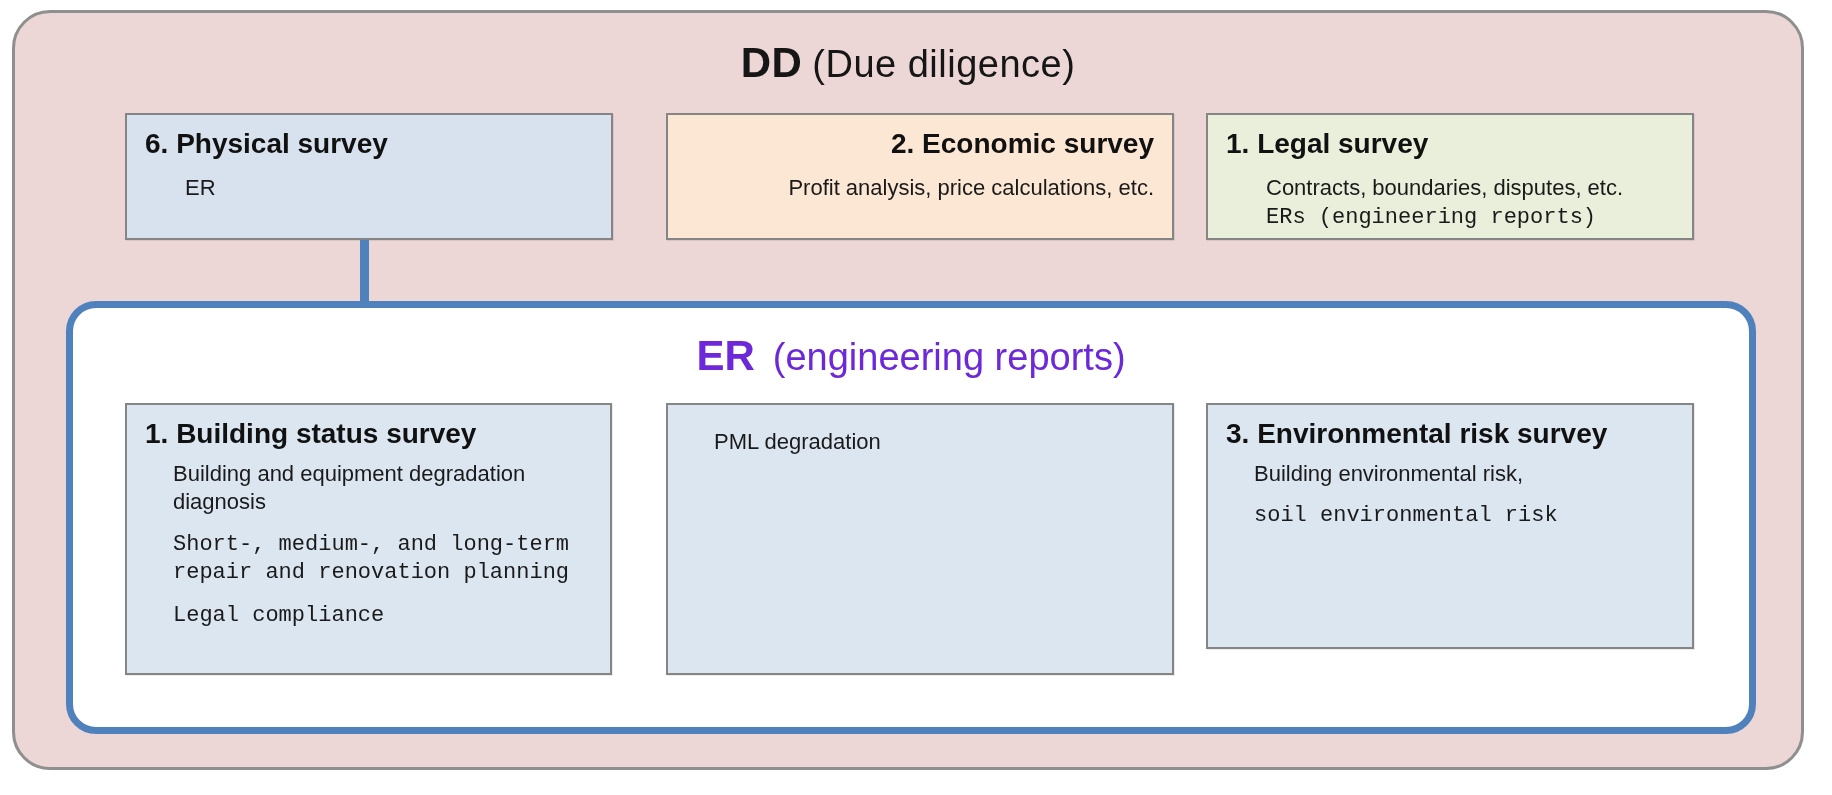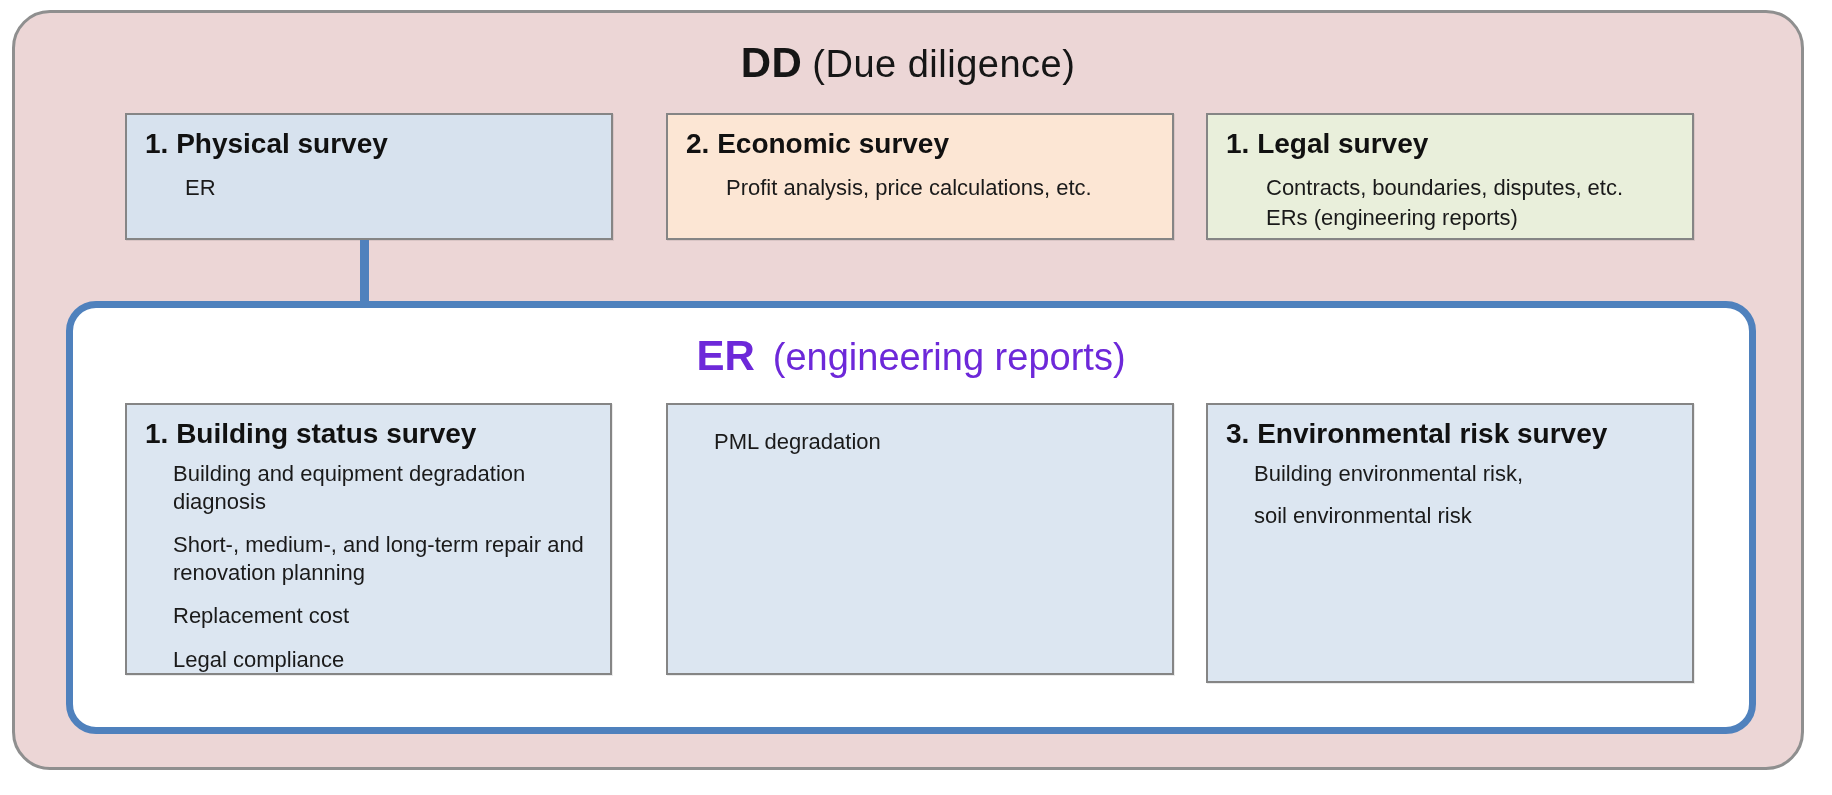--- a/index.html
+++ b/index.html
@@ -58,20 +58,21 @@
     margin-top: 14px;
     font-size: 22px;
     line-height: 1.25;
     color: #1a1a1a;
   }
   .box-body p {
     margin: 0 0 0 0;
   }
   .box-body p + p {
     margin-top: 2px;
+    font-family: Liberation Mono, monospace;
   }
   .box-body.spaced p + p {
     margin-top: 16px;
   }
   .box-body.gap p + p {
     margin-top: 14px;
   }
   
   .dd-box1 { left: 125px; top: 113px; width: 488px; height: 127px; }
   .dd-box2 { left: 666px; top: 113px; width: 508px; height: 127px; }
@@ -104,47 +105,47 @@
     font-size: 38px;
     color: #6d28d9;
   }
   .er-title .t-bold {
     font-size: 42px;
     margin-right: 18px;
   }
   
   .er-box1 { left: 125px; top: 403px; width: 487px; height: 272px; }
   .er-box2 { left: 666px; top: 403px; width: 508px; height: 272px; }
-  .er-box3 { left: 1206px; top: 403px; width: 488px; height: 280px; }
+  .er-box3 { left: 1206px; top: 403px; width: 488px; height: 246px; }
   .er-box .box-body {
     margin-left: 28px;
     margin-top: 10px;
   }
 </style>
 </head>
 <body>
 
 <div class="canvas">
 
   <div class="dd-container" style="background: rgb(236, 214, 214);">
 
     <div class="dd-title">
       <span class="t-bold">DD</span><span class="t-rest">(Due diligence)</span>
     </div>
 
   </div>
 
   <div class="box dd-box1" style="background: rgb(215, 226, 238);">
-    <div class="box-heading">1. Physical survey</div>
+    <div class="box-heading">6. Physical survey</div>
     <div class="box-body">
       <p>ER</p>
     </div>
   </div>
 
-  <div class="box dd-box2" style="background: rgb(252, 230, 212);">
+  <div class="box dd-box2" style="background: rgb(252, 230, 212); text-align: right;">
     <div class="box-heading">2. Economic survey</div>
     <div class="box-body">
       <p>Profit analysis, price calculations, etc.</p>
     </div>
   </div>
 
   <div class="box dd-box3" style="background: rgb(233, 239, 219);">
     <div class="box-heading">1. Legal survey</div>
     <div class="box-body">
       <p>Contracts, boundaries, disputes, etc.</p>
@@ -158,21 +159,20 @@
     <div class="er-title">
       <span class="t-bold">ER</span><span class="t-rest">(engineering reports)</span>
     </div>
   </div>
 
   <div class="box er-box er-box1" style="background: rgb(220, 230, 241);">
     <div class="box-heading">1. Building status survey</div>
     <div class="box-body spaced">
       <p>Building and equipment degradation diagnosis</p>
       <p>Short-, medium-, and long-term repair and renovation planning</p>
-      <p>Replacement cost</p>
       <p>Legal compliance</p>
     </div>
   </div>
 
   <div class="box er-box er-box2" style="background: rgb(220, 230, 241);">
     <div class="box-body">
       <p>PML degradation</p>
     </div>
   </div>
 

